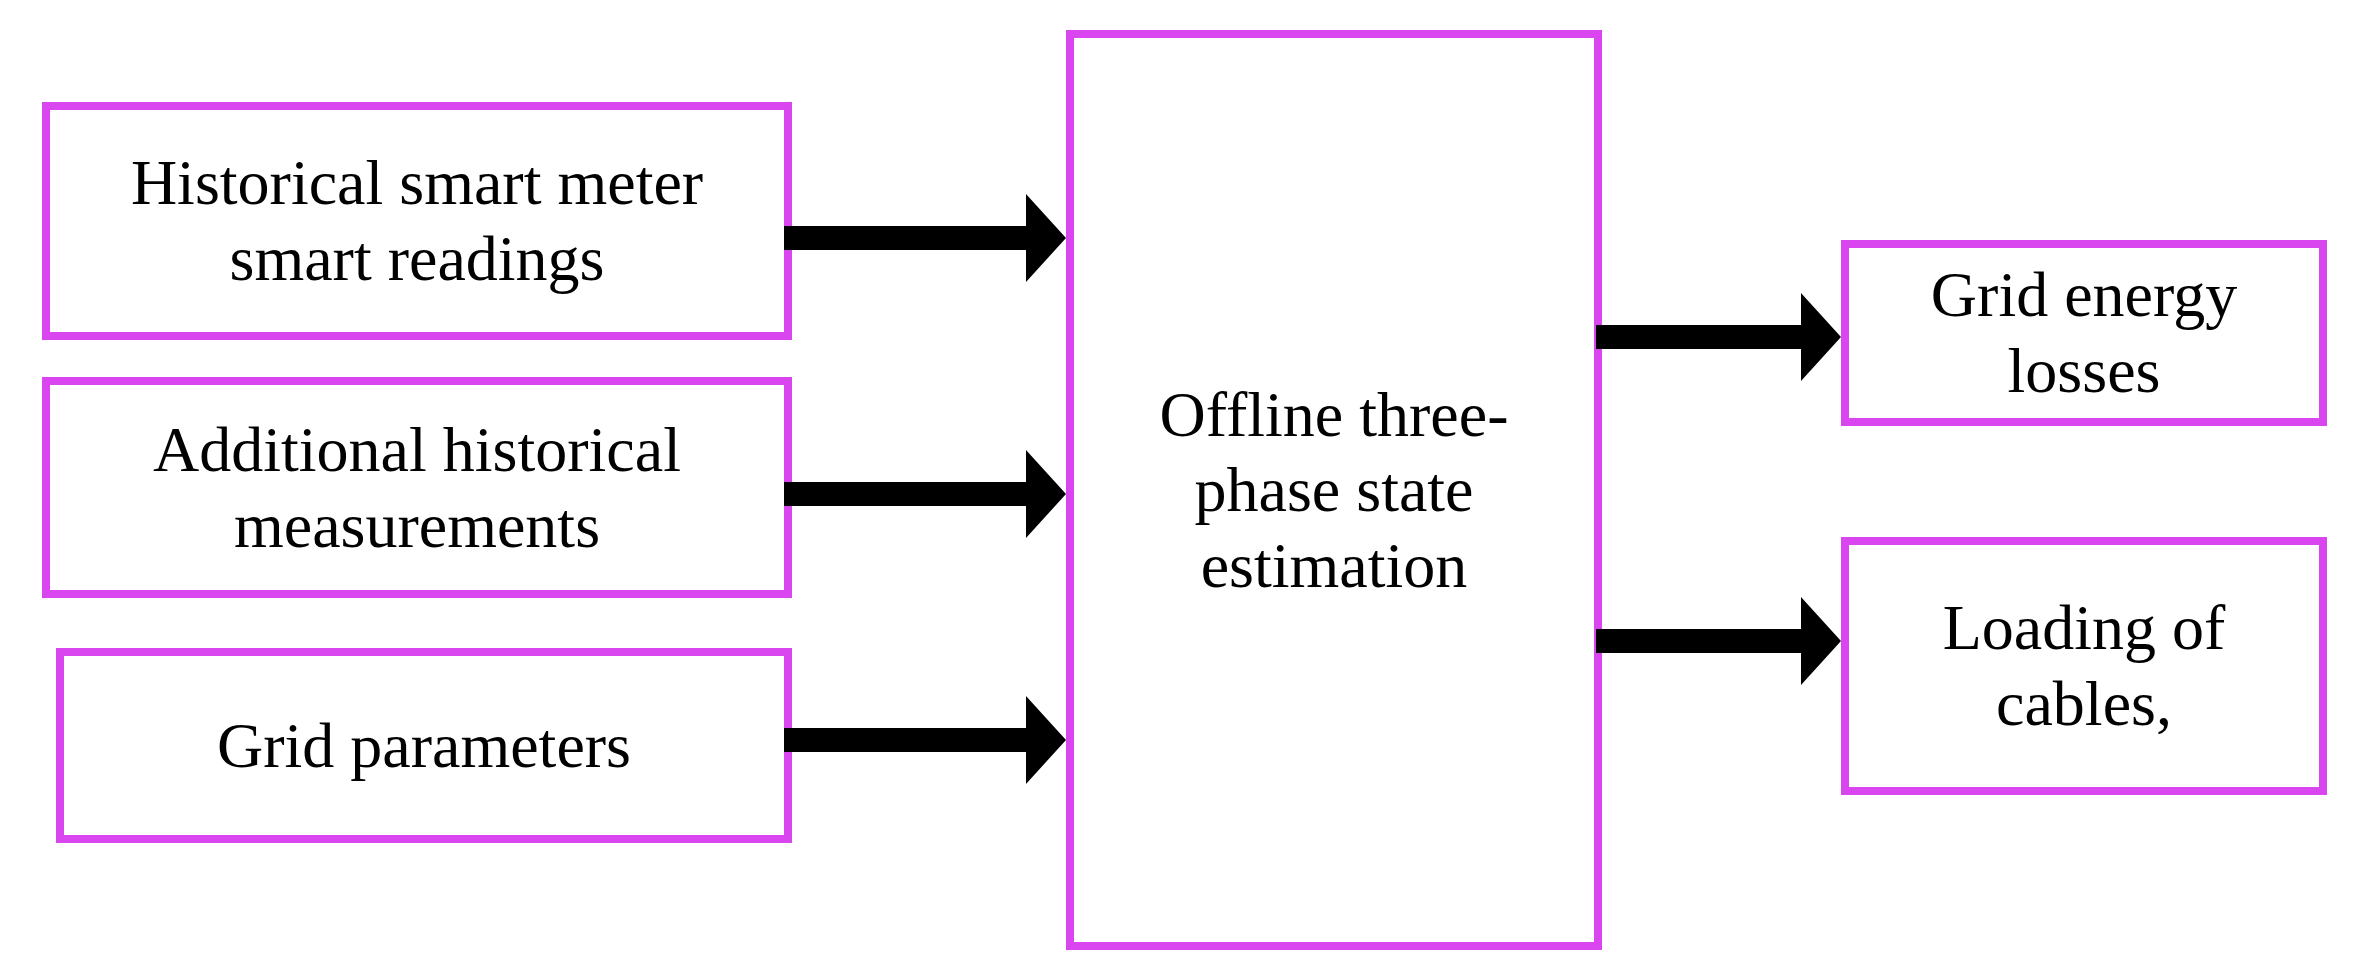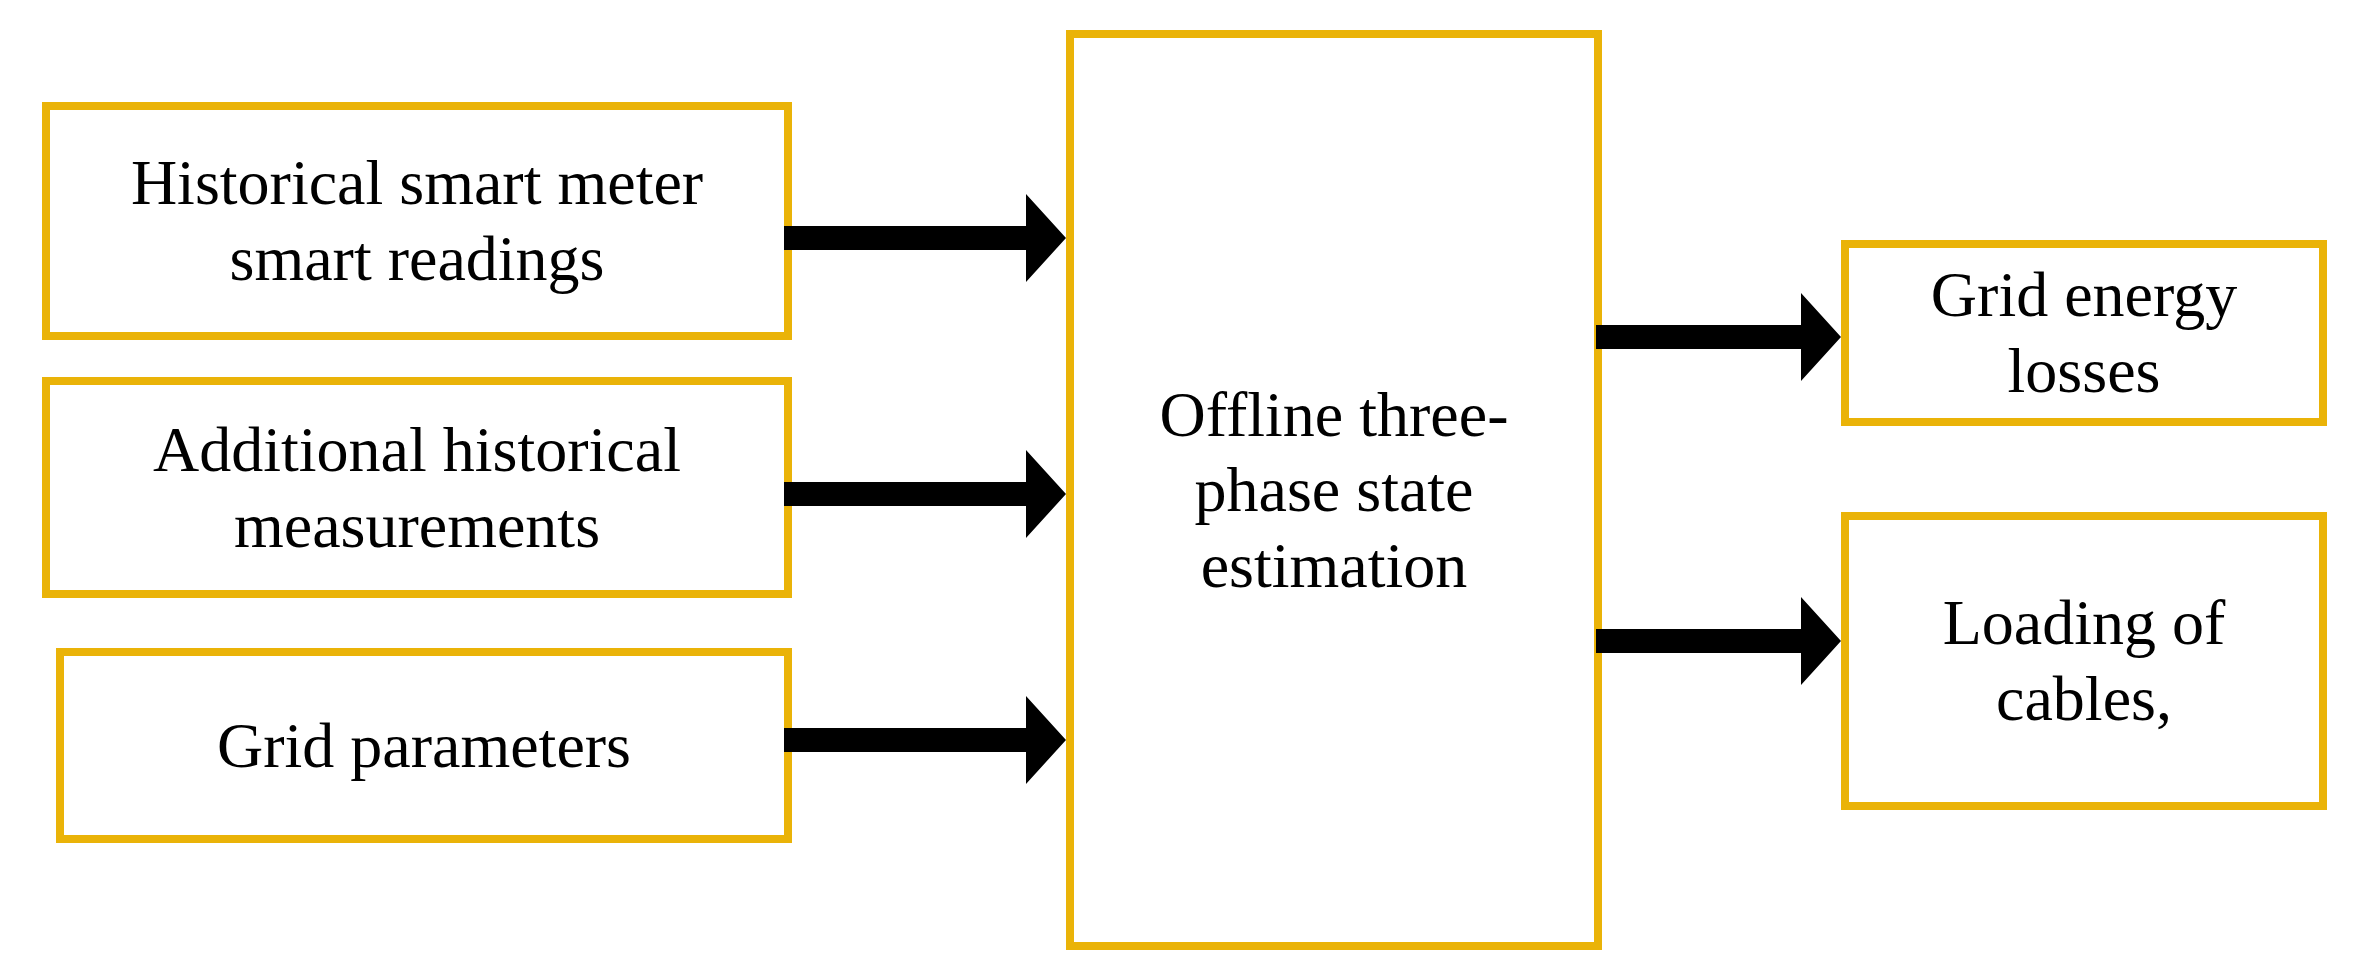--- a/index.html
+++ b/index.html
@@ -12,21 +12,21 @@
     width: 2353px;
     height: 975px;
     background: #ffffff;
     font-family: "Liberation Serif", "DejaVu Serif", serif;
     color: #000000;
     overflow: hidden;
   }
   .node {
     position: absolute;
     box-sizing: border-box;
-    border: 8px solid #eab308;
+    border: 8px solid #d946ef;
     background: #ffffff;
     display: flex;
     flex-direction: column;
     align-items: center;
     justify-content: center;
     text-align: center;
     font-size: 64px;
     line-height: 1.18;
   }
   .node .line {
@@ -40,21 +40,21 @@
     width: 2353px;
     height: 975px;
     pointer-events: none;
   }
   
   #node-historical { left: 42px;   top: 102px; width: 750px; height: 238px; }
   #node-additional { left: 42px;   top: 377px; width: 750px; height: 221px; }
   #node-gridparams { left: 56px;   top: 648px; width: 736px; height: 195px; }
   #node-estimation { left: 1066px; top: 30px;  width: 536px; height: 920px; }
   #node-losses     { left: 1841px; top: 240px; width: 486px; height: 186px; }
-  #node-loading    { left: 1841px; top: 512px; width: 486px; height: 298px; }
+  #node-loading    { left: 1841px; top: 537px; width: 486px; height: 258px; }
 </style>
 </head>
 <body>
 
 <div class="canvas">
 
   <div class="node" id="node-historical">
     <span class="line">Historical smart meter</span>
     <span class="line">smart readings</span>
   </div>

